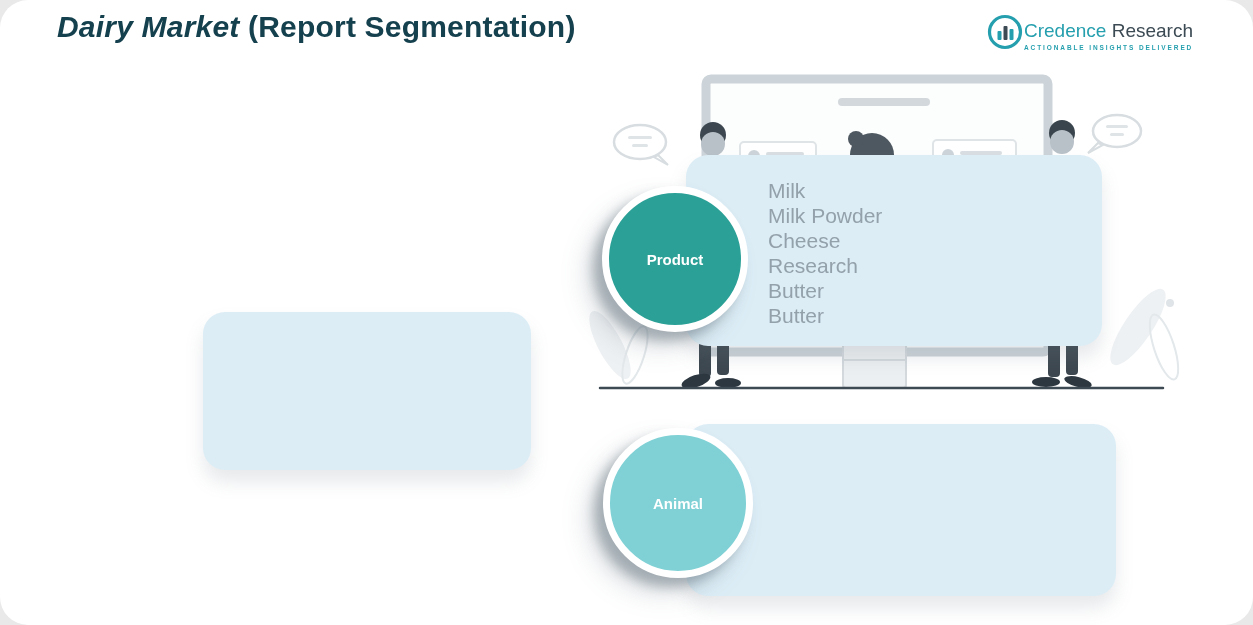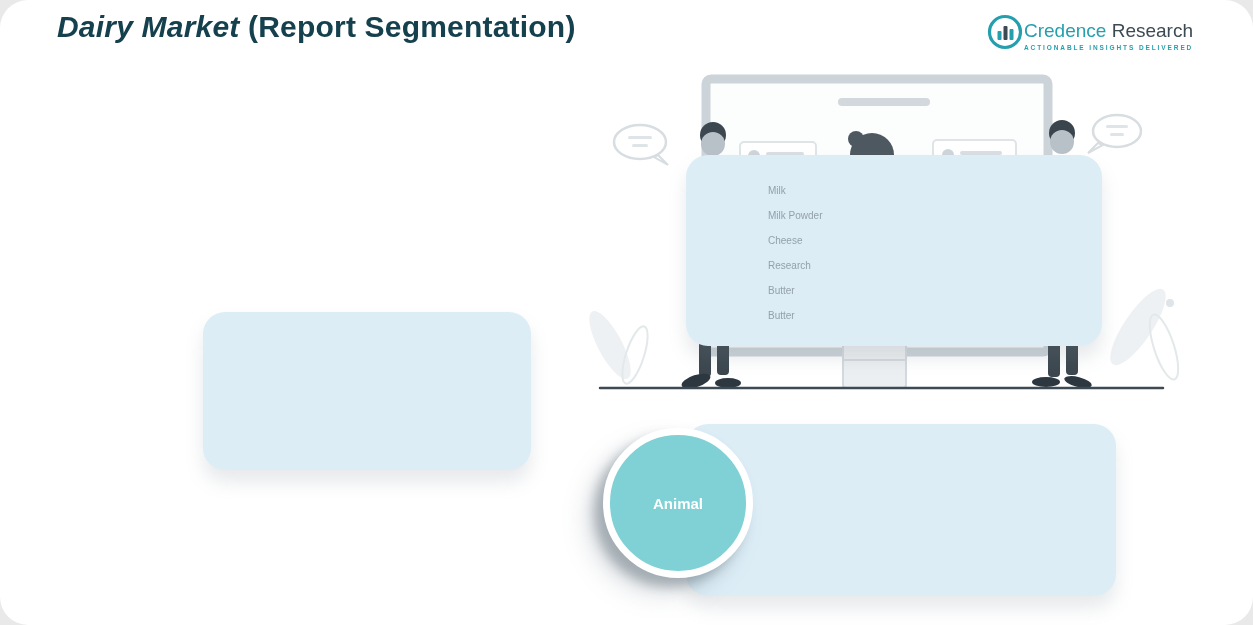--- a/index.html
+++ b/index.html
@@ -40,21 +40,21 @@
   .seg-rect{
     position:absolute;background:var(--card-bg);border-radius:22px;
     box-shadow:0 12px 18px rgba(120,135,145,.18);z-index:2;
   }
   .seg-circle{
     position:absolute;border-radius:50%;display:flex;align-items:center;justify-content:center;
     color:#fff;font-weight:bold;font-size:15px;border:7px solid #fff;z-index:3;
     box-shadow:-9px 9px 12px rgba(104,119,130,.5), -16px 16px 26px rgba(104,119,130,.22);
   }
   .seg-list{
-    position:absolute;list-style:none;color:var(--list-text);font-size:10px;z-index:4;
+    position:absolute;list-style:none;color:var(--list-text);font-size:21px;z-index:4;
   }
   .seg-list li{line-height:25px;}
   .seg-list.wide li{line-height:27px;}
 
   .product-rect{left:686px;top:155px;width:416px;height:191px;}
   .product-circle{left:602px;top:186px;width:146px;height:146px;background:var(--product-circle);}
   .product-list{left:768px;top:178px;}
 
   .country-rect{left:203px;top:312px;width:328px;height:158px;}
   .country-circle{left:114px;top:316px;width:148px;height:148px;background:var(--country-circle);}
@@ -158,20 +158,23 @@
 
     <g>
       <rect x="263" y="275" width="63" height="48" rx="3" fill="#eceff1" stroke="#d3d9dd" stroke-width="2"></rect>
       <line x1="263" y1="295" x2="326" y2="295" stroke="#d3d9dd" stroke-width="2"></line>
     </g>
 
     <line x1="20" y1="323" x2="583" y2="323" stroke="#3d4a53" stroke-width="2.5" stroke-linecap="round"></line>
   </svg>
 
   <div class="seg-rect product-rect"></div>
+  <div class="seg-circle product-circle">
+    <span>Product</span>
+  </div>
   <ul class="seg-list product-list">
     <li>Milk</li>
     <li>Milk Powder</li>
     <li>Cheese</li>
     <li>Research</li>
     <li>Butter</li>
     <li>Butter</li>
   </ul>
 
   <div class="seg-rect country-rect"></div>

